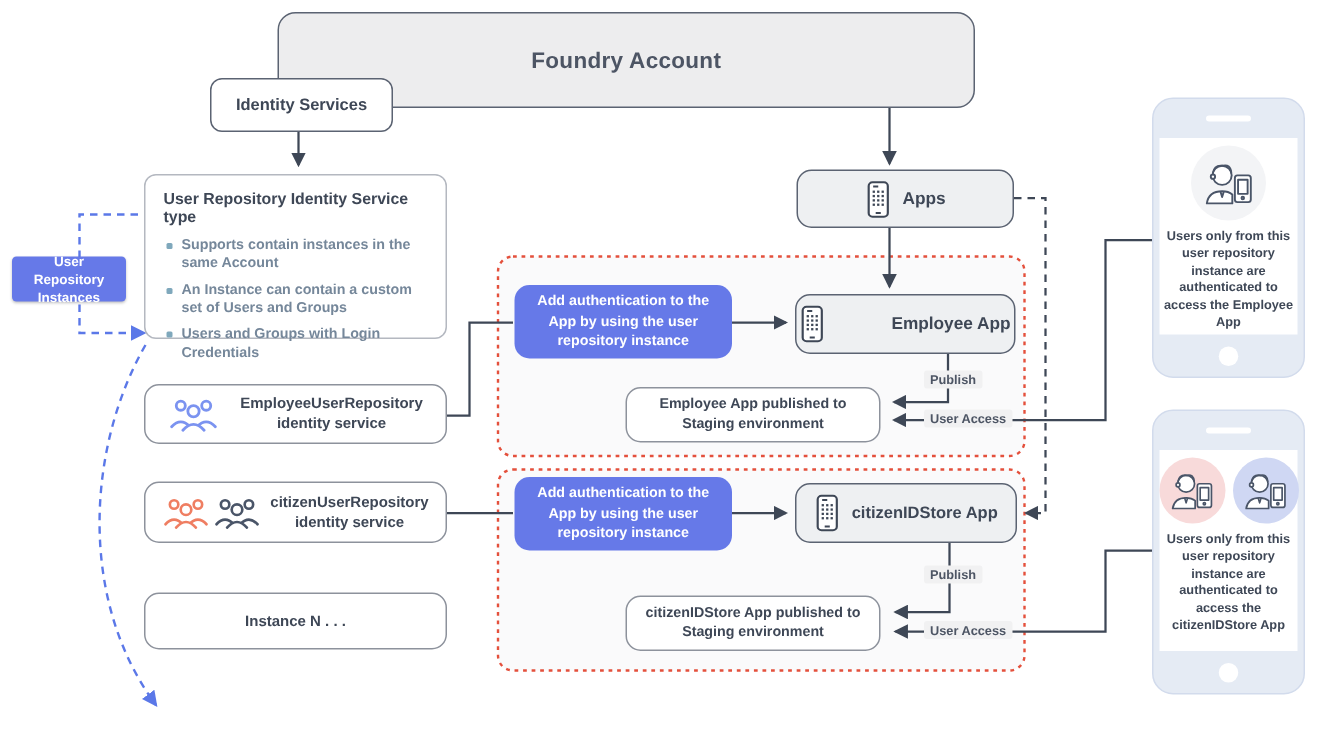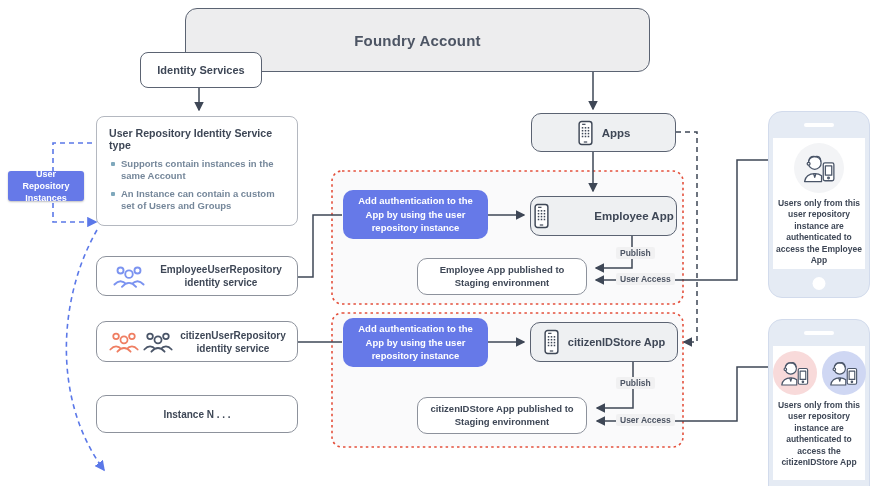--- a/index.html
+++ b/index.html
@@ -28,21 +28,21 @@
   #repo-type{flex-direction:column;align-items:flex-end;justify-content:flex-start;text-align:left;padding:10px 10px 8px 12px;}
   #repo-type .rt-title{font-size:10.6px;font-weight:bold;color:#3e4756;margin-bottom:7px;}
   .bullet-row{display:flex;align-items:flex-start;margin-bottom:5px;}
   .bullet-dot{width:4px;height:4px;background:#7fa8bc;border-radius:1px;margin:4px 6px 0 2px;flex:0 0 auto;}
   .bullet-text{font-size:9.5px;font-weight:bold;color:#75879a;line-height:1.3;}
 
   
   #side-tag{font-size:9px;font-weight:bold;line-height:1.35;border-radius:3px;box-shadow:0 1px 2px rgba(0,0,0,.25);padding:3px 4px;}
 
   
-  .phone{position:absolute;box-sizing:border-box;background:#e5ebf4;border:1px solid #d2dbec;border-radius:14px;z-index:2;margin-top:46px;}
+  .phone{position:absolute;box-sizing:border-box;background:#e5ebf4;border:1px solid #d2dbec;border-radius:14px;z-index:2;}
   .phone .speaker{position:absolute;top:11px;left:50%;transform:translateX(-50%);width:30px;height:4px;background:#fff;border-radius:2px;}
   .phone .screen{position:absolute;left:4px;right:4px;top:26px;bottom:28px;background:#fff;display:flex;flex-direction:column;align-items:center;padding-top:5px;box-sizing:border-box;}
   .phone .home{position:absolute;bottom:7px;left:50%;transform:translateX(-50%);width:13px;height:13px;background:#fff;border-radius:50%;}
   .phone-text{width:86px;text-align:center;font-size:8.5px;font-weight:bold;color:#3e4756;line-height:1.34;margin-top:5px;}
   .avatar-circle{border-radius:50%;display:flex;align-items:center;justify-content:center;}
   .avatar-row{display:flex;gap:5px;align-items:center;}
 
   .icon{flex:0 0 auto;display:block;}
   .row-box{display:flex;align-items:center;gap:8px;}
 </style>
@@ -96,20 +96,24 @@
 
   <div id="repo-type" class="box white-fill light-border z1" style="left:96px;top:116px;width:202px;height:110px;border-radius:8px;">
     <div class="rt-title">User Repository Identity Service type</div>
     <div class="bullet-row">
       <span class="bullet-dot"></span>
       <span class="bullet-text" style="max-width:168px">Supports contain instances in the same Account</span>
     </div>
     <div class="bullet-row">
       <span class="bullet-dot"></span>
       <span class="bullet-text" style="max-width:172px">An Instance can contain a custom set of Users and Groups</span>
+    </div>
+    <div class="bullet-row">
+      <span class="bullet-dot"></span>
+      <span class="bullet-text" style="max-width:178px">Users and Groups with Login Credentials</span>
     </div>
   </div>
 
   <div id="side-tag" class="box blue-fill z2" style="left:8px;top:171px;width:76px;height:30px;">
     <span>User Repository Instances</span>
   </div>
 
   <div class="box rounded dark-border gray-fill row-box z1" style="left:531px;top:113px;width:145px;height:39px;">
     <svg class="icon" width="17" height="26" viewBox="0 0 20 30">
       <rect x="2.5" y="1.5" width="15" height="27" rx="3" fill="#fff" stroke="#3e4756" stroke-width="1.7"></rect>

